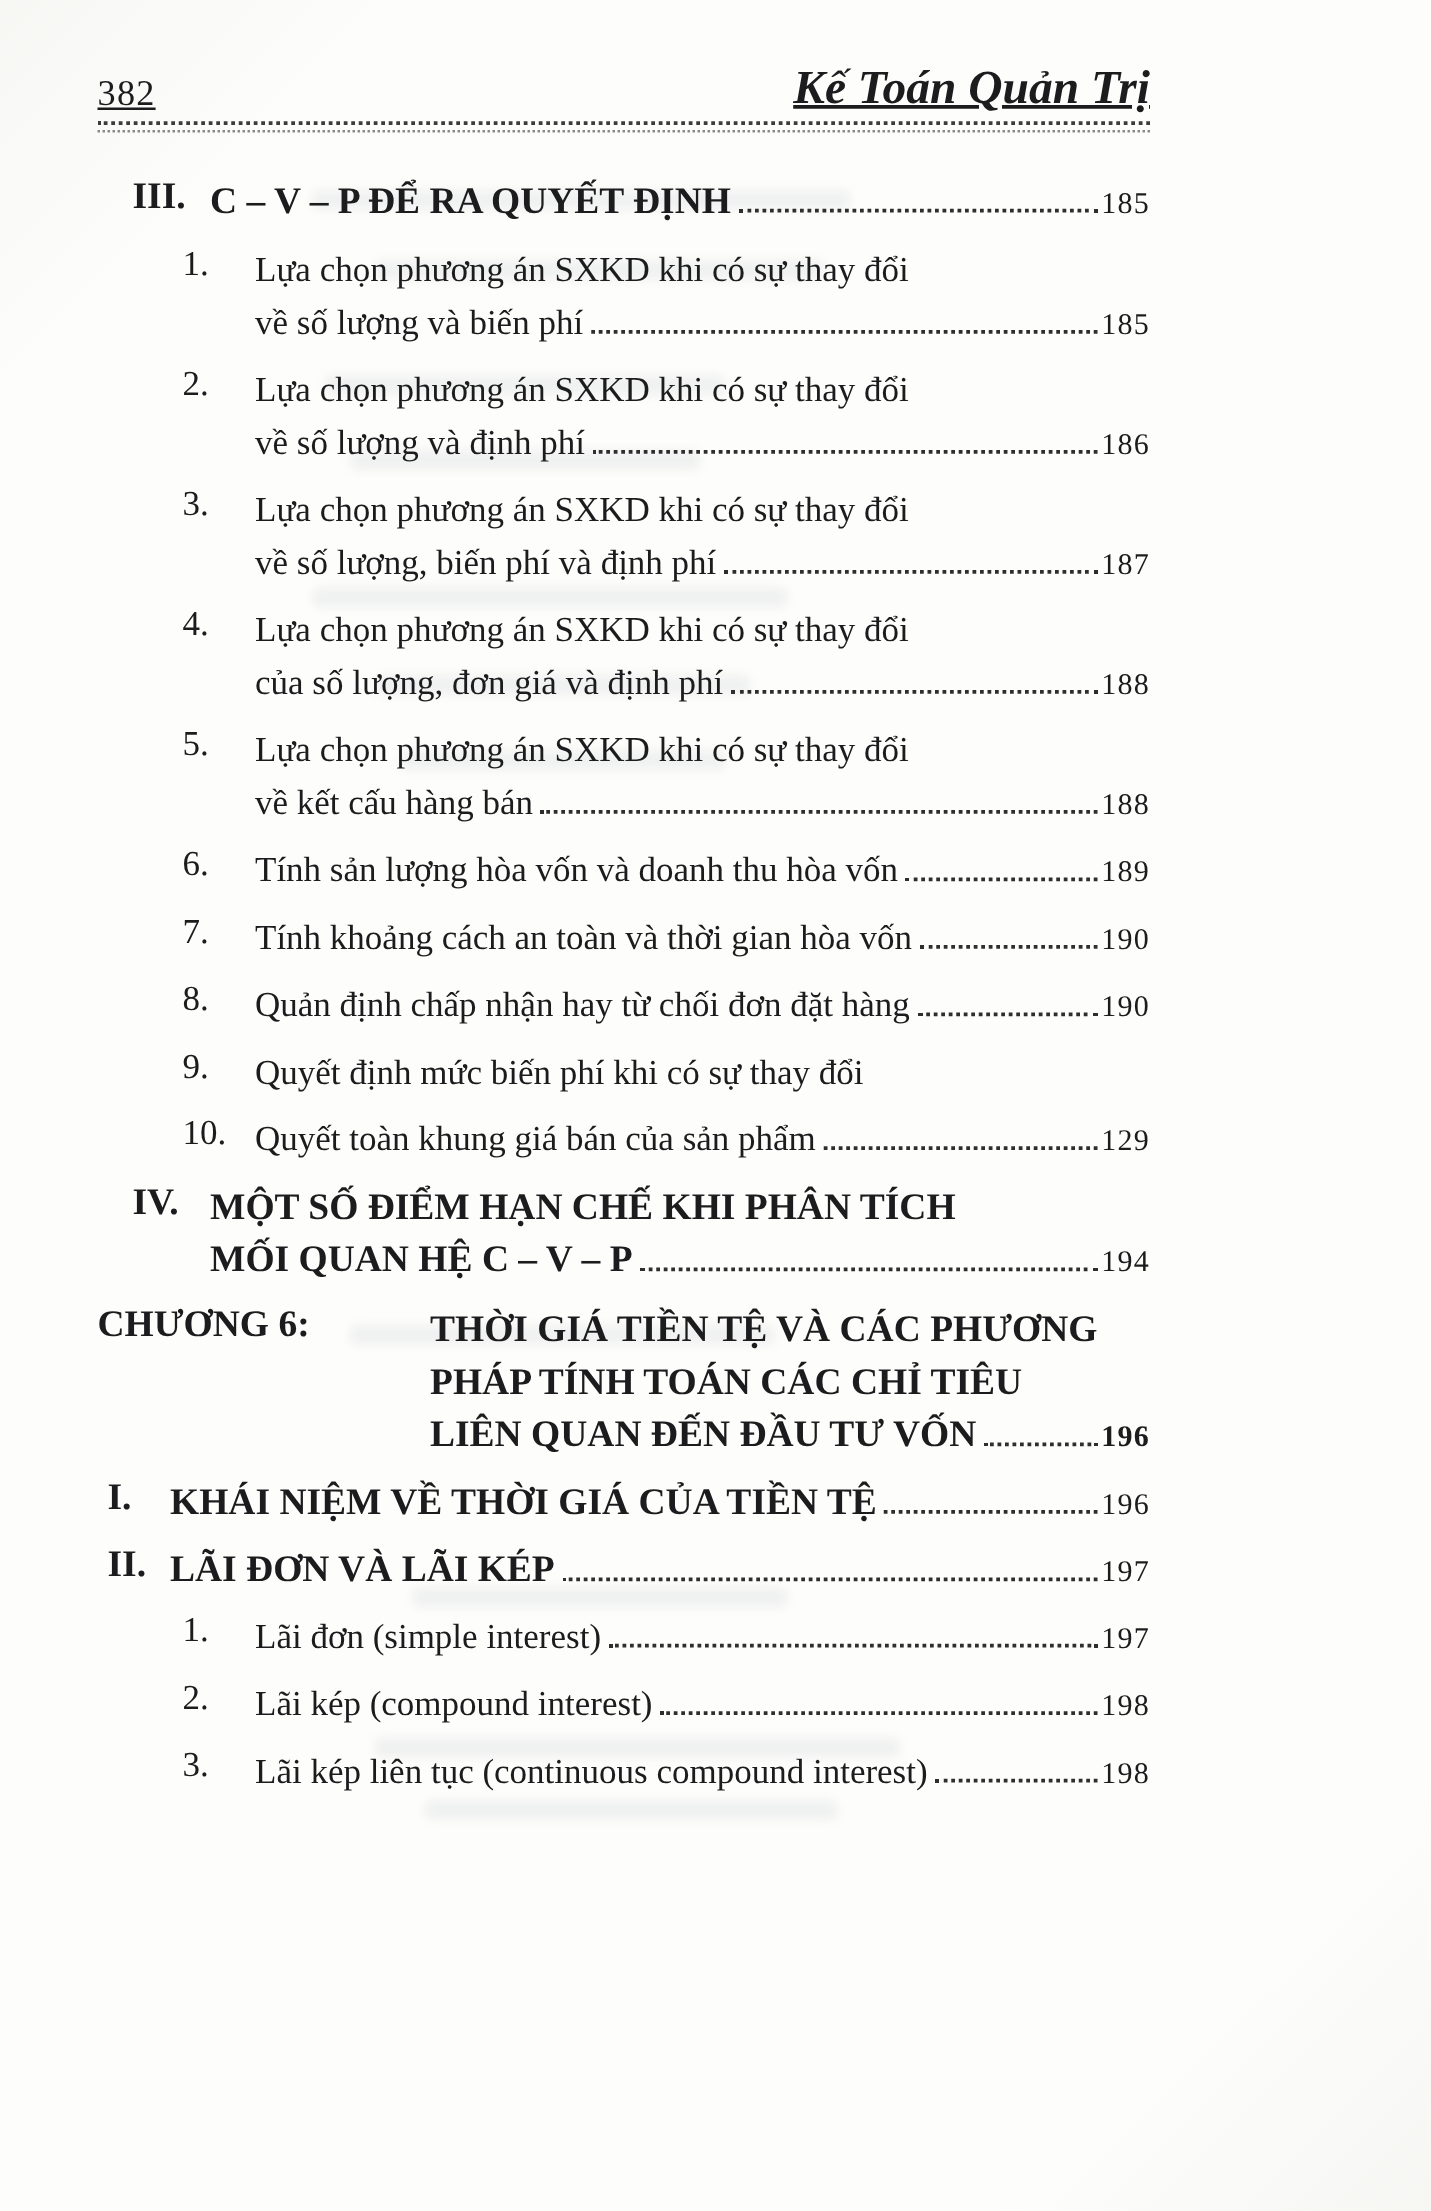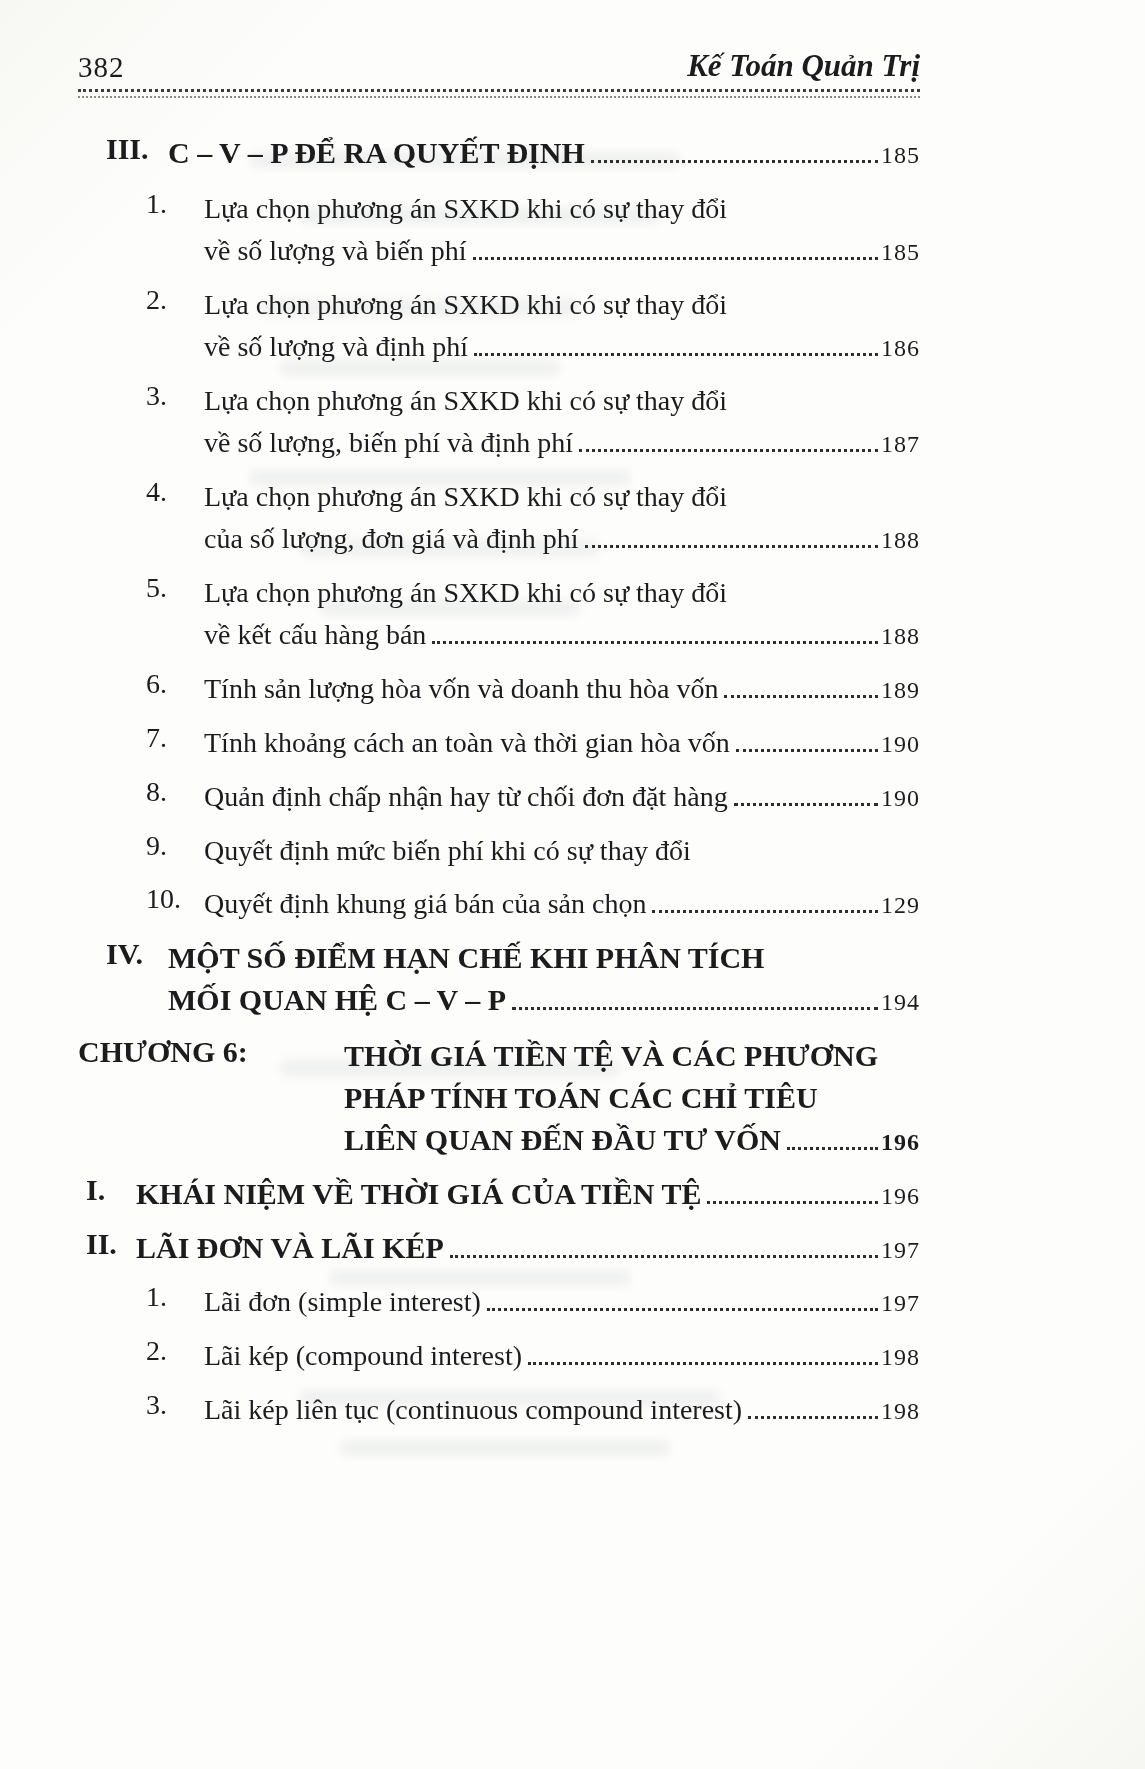--- a/index.html
+++ b/index.html
@@ -14,33 +14,34 @@
     position: relative;
     width: 1145px;
     height: 1769px;
     background: linear-gradient(135deg, #f7f7f4 0%, #fdfdfb 12%, #fdfdfb 88%, #f6f6f3 100%);
     overflow: hidden;
   }
 
   
   .header-wrap {
     padding: 48px 225px 0 78px;
+    text-decoration: underline;
   }
   .header-row {
     display: flex;
     justify-content: space-between;
     align-items: flex-end;
     width: 842px;
   }
   .page-number {
     font-size: 29px;
     letter-spacing: 1px;
   }
   .book-title {
-    font-size: 31px;
+    font-size: 38px;
     font-weight: bold;
     font-style: italic;
   }
   .header-rule {
     width: 842px;
     margin-top: 5px;
     border-top: 3px dotted #3c3c3c;
     border-bottom: 2px dotted #8a8a86;
     height: 4px;
   }
@@ -260,21 +261,21 @@
         <div class="body">
           <div class="line">
             <span class="text">Quyết định mức biến phí khi có sự thay đổi</span>
           </div>
         </div>
       </div>
       <div class="entry item">
         <span class="label">10.</span>
         <div class="body">
           <div class="line">
-            <span class="text">Quyết định khung giá bán của sản chọn</span>
+            <span class="text">Quyết toàn khung giá bán của sản phẩm</span>
             <span class="dots"></span>
             <span class="pageref">129</span>
           </div>
         </div>
       </div>
       <div class="entry section">
         <span class="label">IV.</span>
         <div class="body">
           <div class="line">
             <span class="text">MỘT SỐ ĐIỂM HẠN CHẾ KHI PHÂN TÍCH</span>

